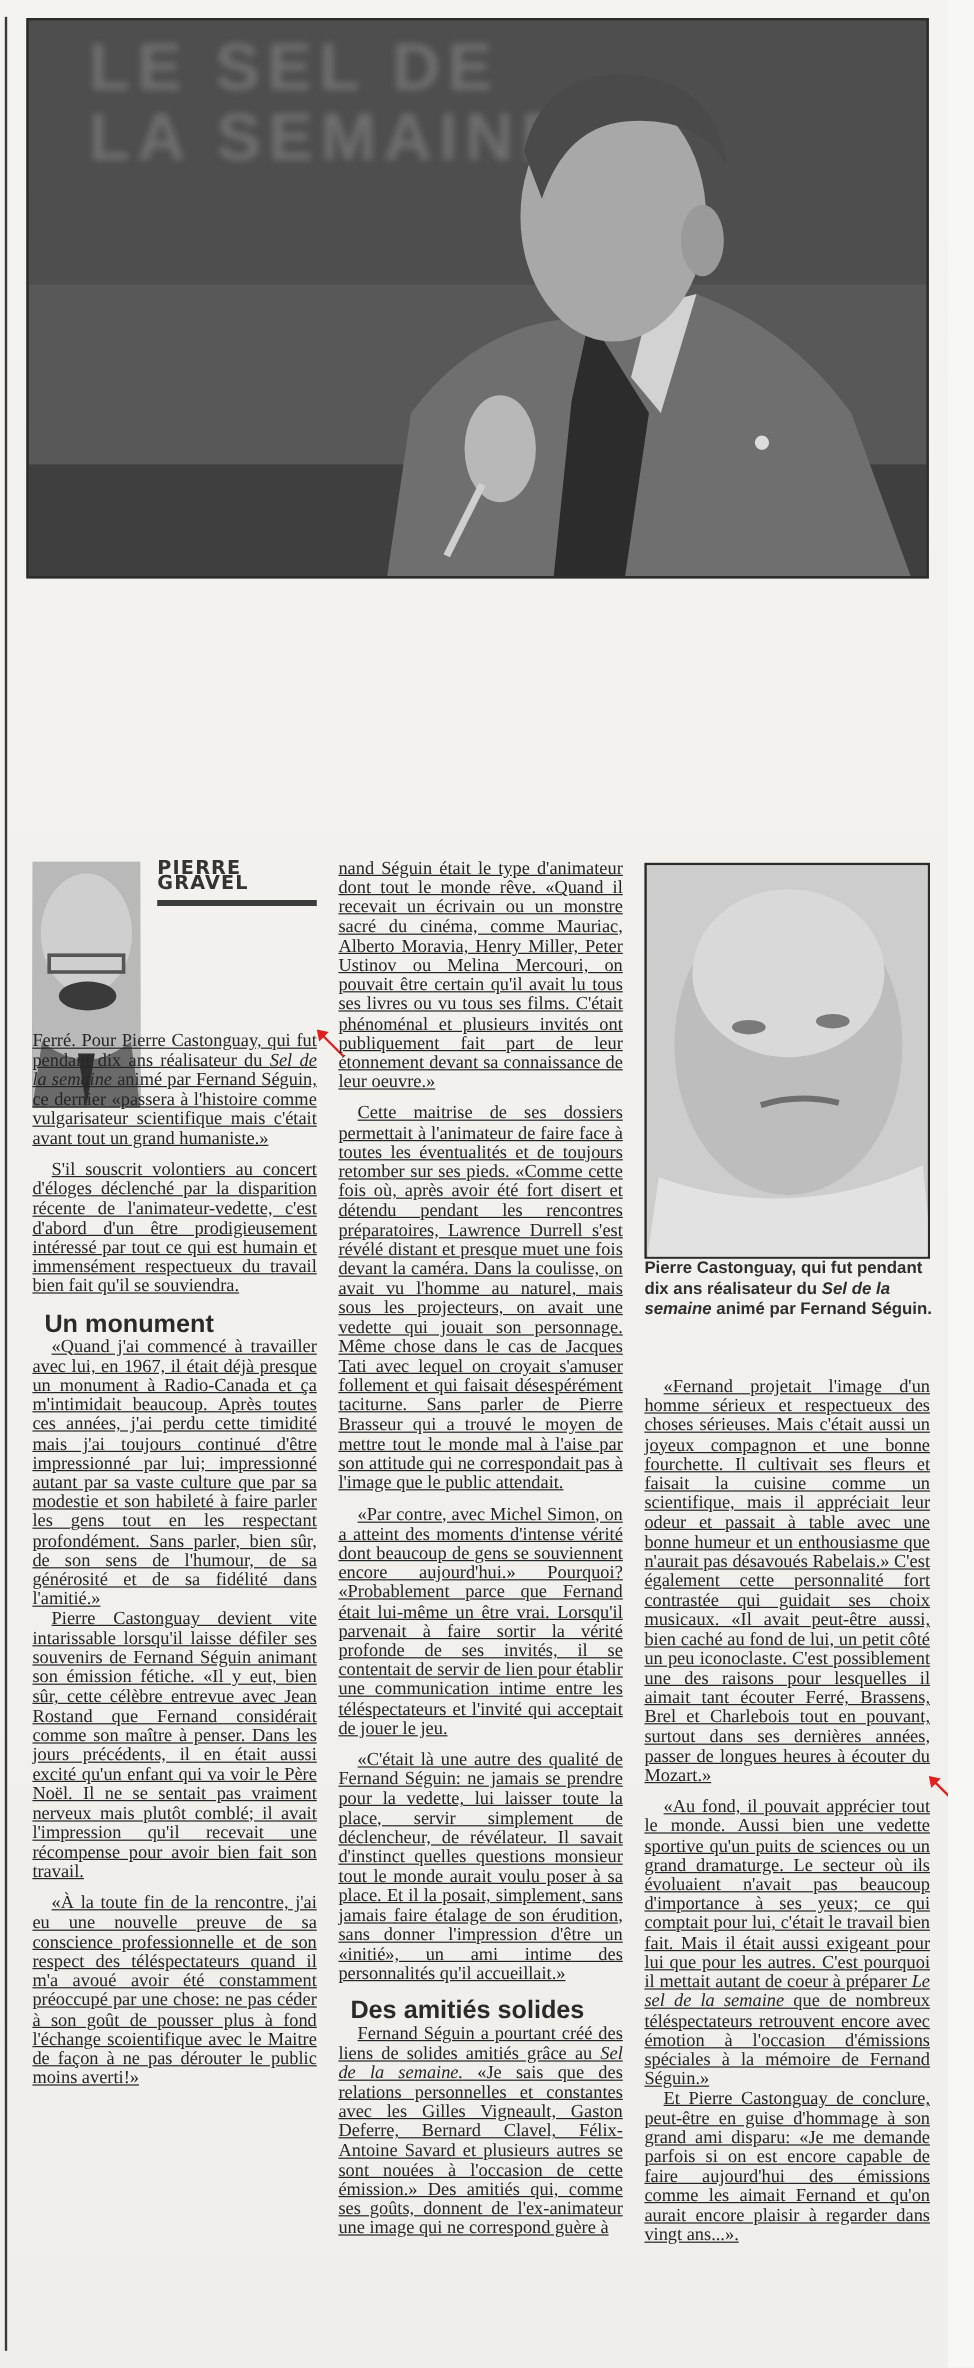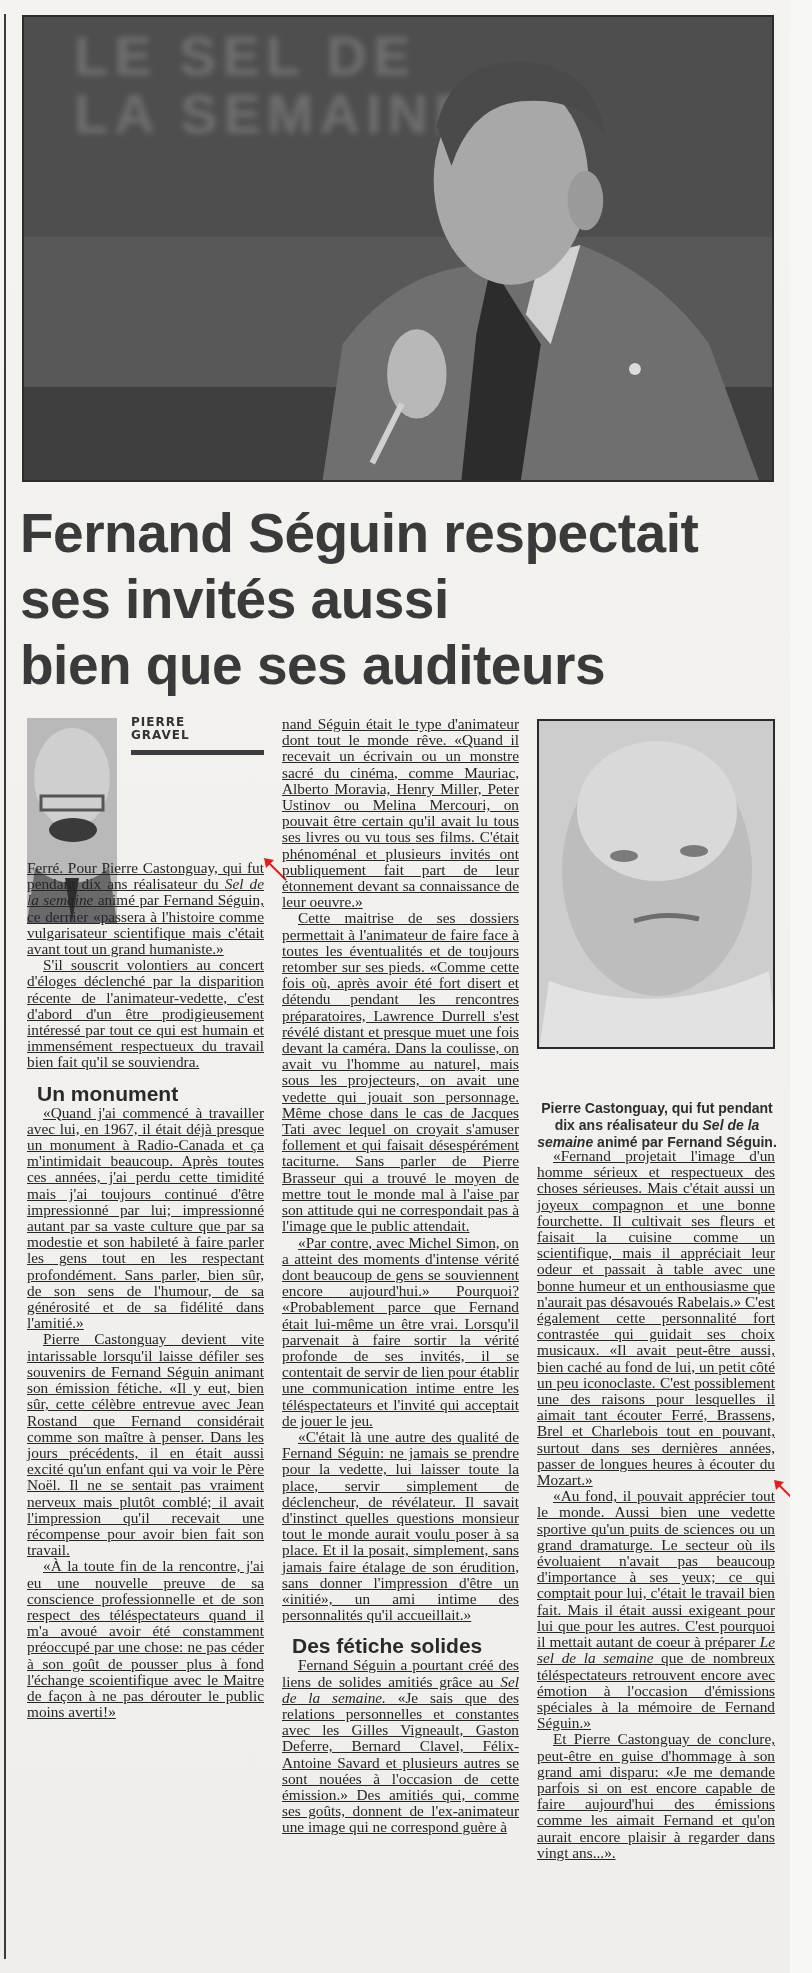--- a/index.html
+++ b/index.html
@@ -19,45 +19,45 @@
   .man { position: absolute; left: 0; top: 0; width: 100%; height: 100%; }
 
   
   .headline { position: absolute; left: 20px; top: 500px; width: 760px;
     font-family: "Liberation Sans", sans-serif; font-weight: bold; font-size: 55px; line-height: 66px;
     color: #3a3a3a; letter-spacing: -0.5px; }
   .headline span { display: block; white-space: nowrap; }
 
   
   .byline { position: absolute; left: 131px; top: 716px; font-family: "DejaVu Sans", sans-serif;
-    font-weight: bold; font-size: 12px; line-height: 13px; color: #333; letter-spacing: 1px; }
+    font-weight: bold; font-size: 16px; line-height: 13px; color: #333; letter-spacing: 1px; }
   .byline-rule { position: absolute; left: 131px; top: 750px; width: 133px; height: 5px; background: #3c3c3c; }
 
   .author-photo { position: absolute; left: 27px; top: 718px; width: 90px; height: 205px;
     background: linear-gradient(180deg, #c8c8c8 0%, #a9a9a9 40%, #777 100%); overflow: hidden; }
 
   
   .col { position: absolute; font-size: 15.3px; line-height: 16.2px; text-align: justify; color: #262626; }
   .col p { text-indent: 16px; margin-bottom: 0; hyphens: manual; text-decoration: underline; }
   .col p.noindent { text-indent: 0; }
-  .col p.gap { }
+  .col p.gap { margin-top: 10px; }
   .col h3 { font-family: "Liberation Sans", sans-serif; font-weight: bold; font-size: 21px; line-height: 17px;
     color: #2a2a2a; margin: 14px 0 3px 10px; text-indent: 0; text-align: left; }
   .col i { font-style: italic; }
 
   .col1 { left: 27px; top: 996px; width: 237px; }
   .col1-lead { position: absolute; left: 128px; top: 806px; width: 136px; font-size: 15.3px; line-height: 16.2px; text-align: justify; }
   .col1-lead .dropcap { float: left; width: 22px; height: 30px; margin: 3px 6px 0 0; background: #3a3a3a;
     color: transparent; font-size: 1px; border-radius: 0 0 10px 10px; }
 
   .col2 { left: 282px; top: 716px; width: 237px; }
   .col3-top { position: absolute; left: 537px; top: 719px; width: 238px; height: 330px; border: 2px solid #2a2a2a;
     background: linear-gradient(180deg, #d8d8d8 0%, #bdbdbd 55%, #cfcfcf 100%); overflow: hidden; }
-  .caption { position: absolute; left: 537px; top: 1100px; width: 240px;
-    font-family: "Liberation Sans", sans-serif; font-weight: bold; font-size: 14px; line-height: 17px; color: #2e2e2e; text-align: center; }
+  .caption { position: absolute; left: 537px; top: 1048px; width: 240px;
+    font-family: "Liberation Sans", sans-serif; font-weight: bold; font-size: 14px; line-height: 17px; color: #2e2e2e; }
   .caption i { font-style: italic; }
   .col3 { left: 537px; top: 1148px; width: 238px; }
 
   .red-arrow { position: absolute; width: 26px; height: 26px; }
 </style>
 </head>
 <body>
 
 <div class="page">
   <div class="left-rule"></div>
@@ -78,25 +78,20 @@
       <ellipse cx="490" cy="165" rx="78" ry="105" fill="#a8a8a8"></ellipse>
       <path d="M415 110 Q430 45 500 45 Q575 50 585 120 Q560 80 500 85 Q450 90 430 150 Z" fill="#4a4a4a"></path>
       <ellipse cx="565" cy="185" rx="18" ry="30" fill="#9a9a9a"></ellipse>
 
       <ellipse cx="395" cy="360" rx="30" ry="45" fill="#b8b8b8"></ellipse>
       <path d="M380 390 L350 450" stroke="#cfcfcf" stroke-width="6"></path>
       <circle cx="615" cy="355" r="6" fill="#dcdcdc"></circle>
     </svg>
   </div>
 
-  <h1 class="headline">
-    <span>Fernand Séguin respectait</span>
-    <span>ses invités aussi</span>
-    <span>bien que ses auditeurs</span>
-  </h1>
 
   <div class="author-photo">
     <svg viewBox="0 0 90 205" width="90" height="205">
       <rect width="90" height="205" fill="#b9b9b9"></rect>
       <ellipse cx="45" cy="60" rx="38" ry="50" fill="#cfcfcf"></ellipse>
       <rect x="14" y="78" width="62" height="14" fill="none" stroke="#555" stroke-width="3"></rect>
       <ellipse cx="46" cy="112" rx="24" ry="12" fill="#3a3a3a"></ellipse>
       <path d="M0 205 L8 150 Q45 180 82 150 L90 205 Z" fill="#6a6a6a"></path>
       <path d="M38 160 L45 205 L52 160 Z" fill="#2e2e2e"></path>
     </svg>
@@ -121,21 +116,21 @@
     <p>«Quand j'ai commencé à travailler avec lui, en 1967, il était déjà presque un monument à Radio-Canada et ça m'intimidait beaucoup. Après toutes ces années, j'ai perdu cette timidité mais j'ai toujours continué d'être impressionné par lui; impressionné autant par sa vaste culture que par sa modestie et son habileté à faire parler les gens tout en les respectant profondément. Sans parler, bien sûr, de son sens de l'humour, de sa générosité et de sa fidélité dans l'amitié.»</p>
     <p>Pierre Castonguay devient vite intarissable lorsqu'il laisse défiler ses souvenirs de Fernand Séguin animant son émission fétiche. «Il y eut, bien sûr, cette célèbre entrevue avec Jean Rostand que Fernand considérait comme son maître à penser. Dans les jours précédents, il en était aussi excité qu'un enfant qui va voir le Père Noël. Il ne se sentait pas vraiment nerveux mais plutôt comblé; il avait l'impression qu'il recevait une récompense pour avoir bien fait son travail.</p>
     <p class="gap">«À la toute fin de la rencontre, j'ai eu une nouvelle preuve de sa conscience professionnelle et de son respect des téléspectateurs quand il m'a avoué avoir été constamment préoccupé par une chose: ne pas céder à son goût de pousser plus à fond l'échange scoientifique avec le Maitre de façon à ne pas dérouter le public moins averti!»</p>
   </div>
 
   <div class="col col2">
     <p class="noindent">nand Séguin était le type d'animateur dont tout le monde rêve. «Quand il recevait un écrivain ou un monstre sacré du cinéma, comme Mauriac, Alberto Moravia, Henry Miller, Peter Ustinov ou Melina Mercouri, on pouvait être certain qu'il avait lu tous ses livres ou vu tous ses films. C'était phénoménal et plusieurs invités ont publiquement fait part de leur étonnement devant sa connaissance de leur oeuvre.»</p>
     <p class="gap">Cette maitrise de ses dossiers permettait à l'animateur de faire face à toutes les éventualités et de toujours retomber sur ses pieds. «Comme cette fois où, après avoir été fort disert et détendu pendant les rencontres préparatoires, Lawrence Durrell s'est révélé distant et presque muet une fois devant la caméra. Dans la coulisse, on avait vu l'homme au naturel, mais sous les projecteurs, on avait une vedette qui jouait son personnage. Même chose dans le cas de Jacques Tati avec lequel on croyait s'amuser follement et qui faisait désespérément taciturne. Sans parler de Pierre Brasseur qui a trouvé le moyen de mettre tout le monde mal à l'aise par son attitude qui ne correspondait pas à l'image que le public attendait.</p>
     <p class="gap">«Par contre, avec Michel Simon, on a atteint des moments d'intense vérité dont beaucoup de gens se souviennent encore aujourd'hui.» Pourquoi? «Probablement parce que Fernand était lui-même un être vrai. Lorsqu'il parvenait à faire sortir la vérité profonde de ses invités, il se contentait de servir de lien pour établir une communication intime entre les téléspectateurs et l'invité qui acceptait de jouer le jeu.</p>
     <p class="gap">«C'était là une autre des qualité de Fernand Séguin: ne jamais se prendre pour la vedette, lui laisser toute la place, servir simplement de déclencheur, de révélateur. Il savait d'instinct quelles questions monsieur tout le monde aurait voulu poser à sa place. Et il la posait, simplement, sans jamais faire étalage de son érudition, sans donner l'impression d'être un «initié», un ami intime des personnalités qu'il accueillait.»</p>
-    <h3>Des fétiche solides</h3>
+    <h3>Des amitiés solides</h3>
     <p><span>Fernand Séguin a pourtant créé des liens de solides amitiés grâce au </span><i>Sel de la semaine.</i><span> «Je sais que des relations personnelles et constantes avec les Gilles Vigneault, Gaston Deferre, Bernard Clavel, Félix-Antoine Savard et plusieurs autres se sont nouées à l'occasion de cette émission.» Des amitiés qui, comme ses goûts, donnent de l'ex-animateur une image qui ne correspond guère à</span></p>
   </div>
 
   <div class="col3-top">
     <svg viewBox="0 0 238 330" width="238" height="330">
       <rect width="238" height="330" fill="#cdcdcd"></rect>
       <ellipse cx="118" cy="150" rx="95" ry="125" fill="#bdbdbd"></ellipse>
       <ellipse cx="118" cy="90" rx="80" ry="70" fill="#d9d9d9"></ellipse>
       <ellipse cx="85" cy="135" rx="14" ry="6" fill="#7a7a7a"></ellipse>
       <ellipse cx="155" cy="130" rx="14" ry="6" fill="#7a7a7a"></ellipse>

